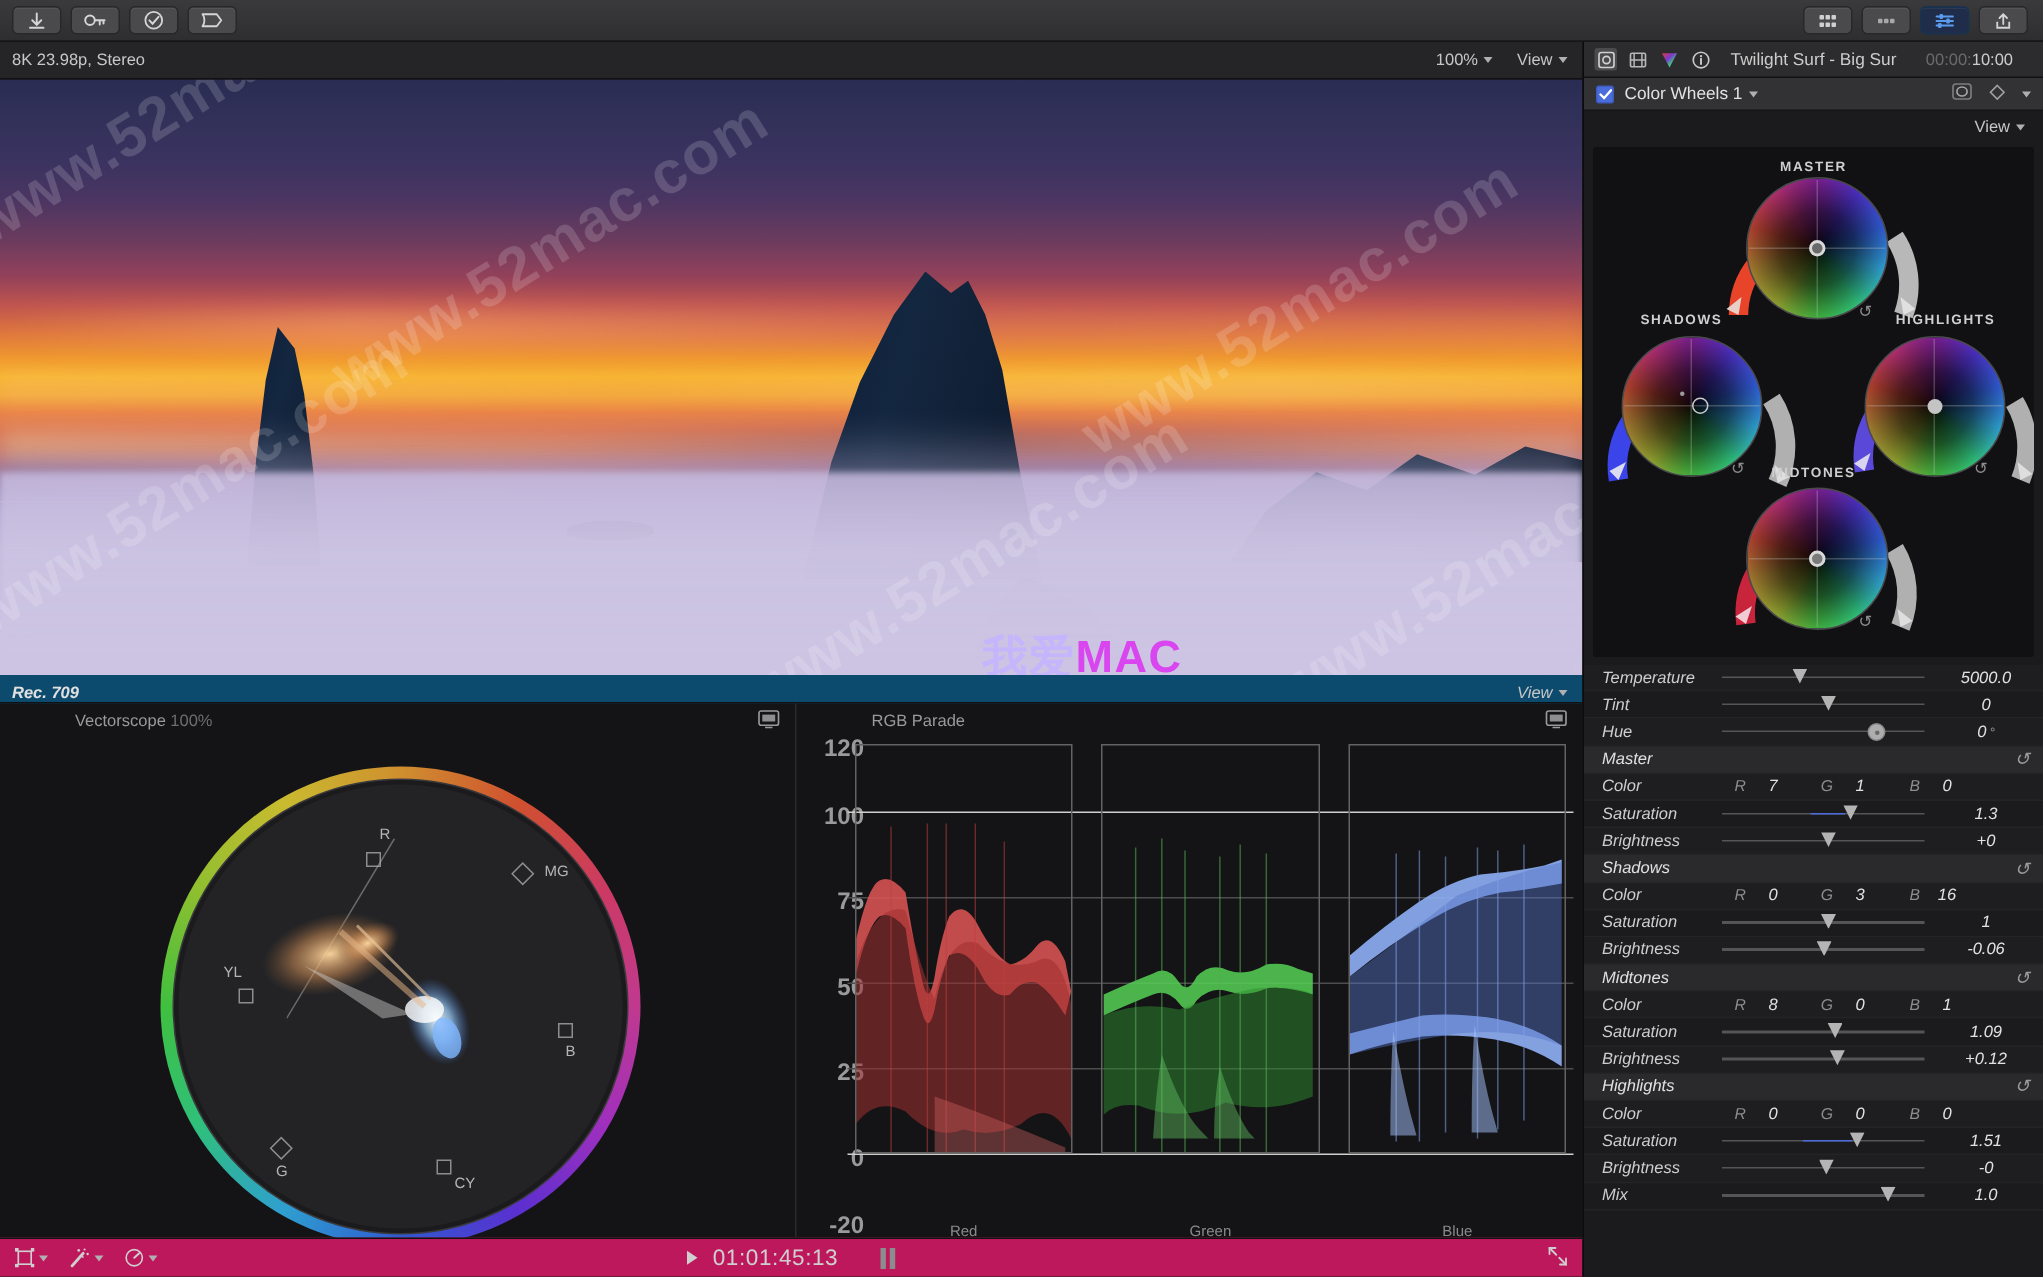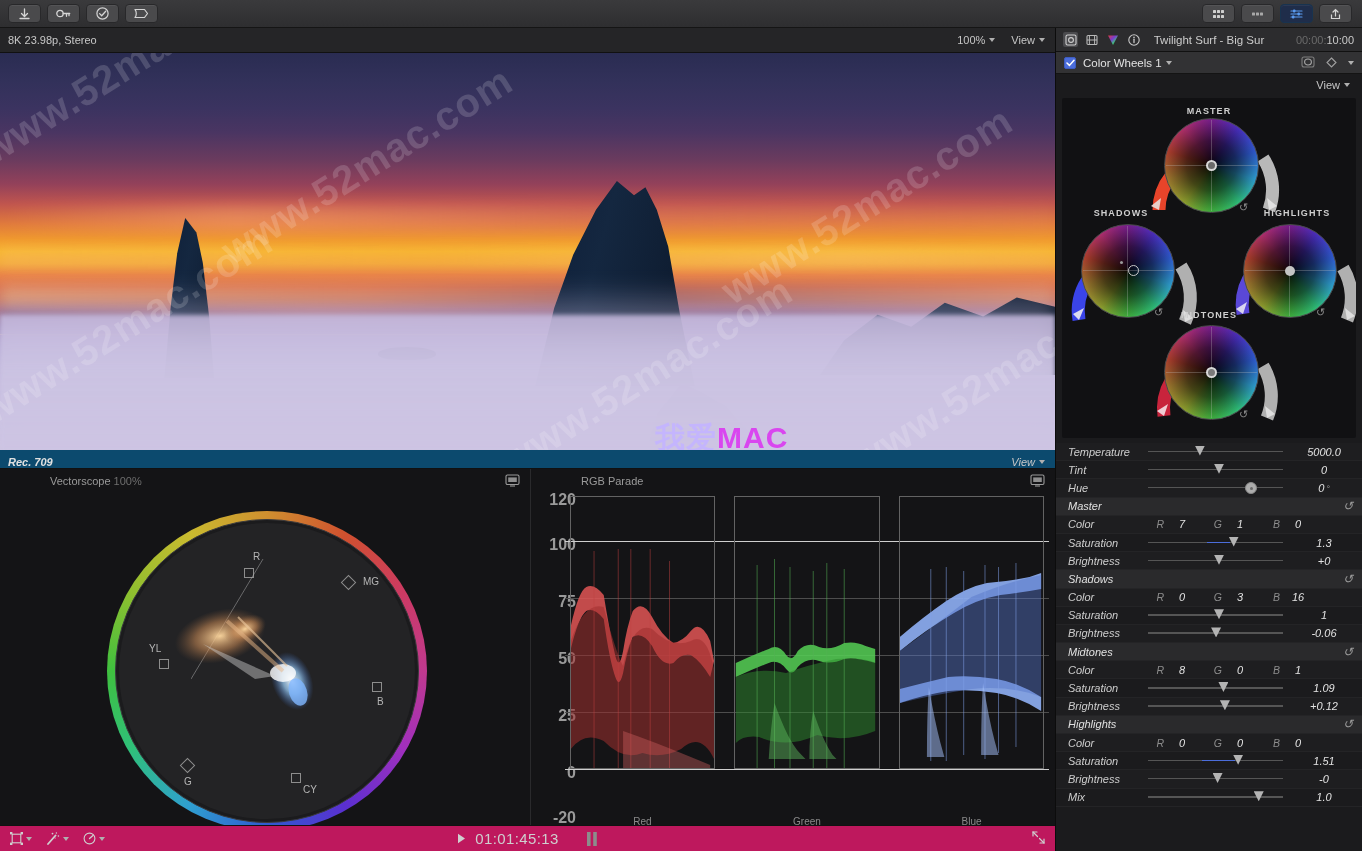--- a/index.html
+++ b/index.html
@@ -111,21 +111,21 @@
 
   
   .insp { position:absolute; left:1055px; top:28px; width:307px; height:823px;
     background:#1b1b1d; border-left:1px solid #0c0c0c; }
   .insp-head { height:24px; background:#2c2c2e; display:flex; align-items:center;
     border-bottom:1px solid #111; position:relative; }
   .insp-tabs { display:flex; align-items:center; gap:6px; padding-left:7px; }
   .itab { width:15px; height:15px; display:flex; align-items:center; justify-content:center; border-radius:2px; }
   .itab.sel { background:#4b4b4e; }
   .insp-title { position:absolute; left:0; right:0; text-align:center; font-size:11.5px; color:#ccc; }
-  .insp-tc { margin-left:auto; padding-right:8px; font-size:11px; z-index:2; }
+  .insp-tc { margin-left:auto; padding-right:20px; font-size:11px; z-index:2; }
   .insp-tc .dim { color:#6a6a6a; }
   .insp-tc .on { color:#cacaca; }
 
   .eff-head { height:22px; background:#323234; display:flex; align-items:center;
     gap:7px; padding:0 8px; border-bottom:1px solid #141414; }
   .cbx { width:12px; height:12px; border-radius:2px; background:#4b6ddb; border:1px solid #3e5cc0;
     display:flex; align-items:center; justify-content:center; }
   .cbx svg { display:block; }
   .eff-name { font-size:11.5px; color:#e2e2e2; display:flex; align-items:center; gap:4px; }
   .eff-right { margin-left:auto; display:flex; align-items:center; gap:11px; }

